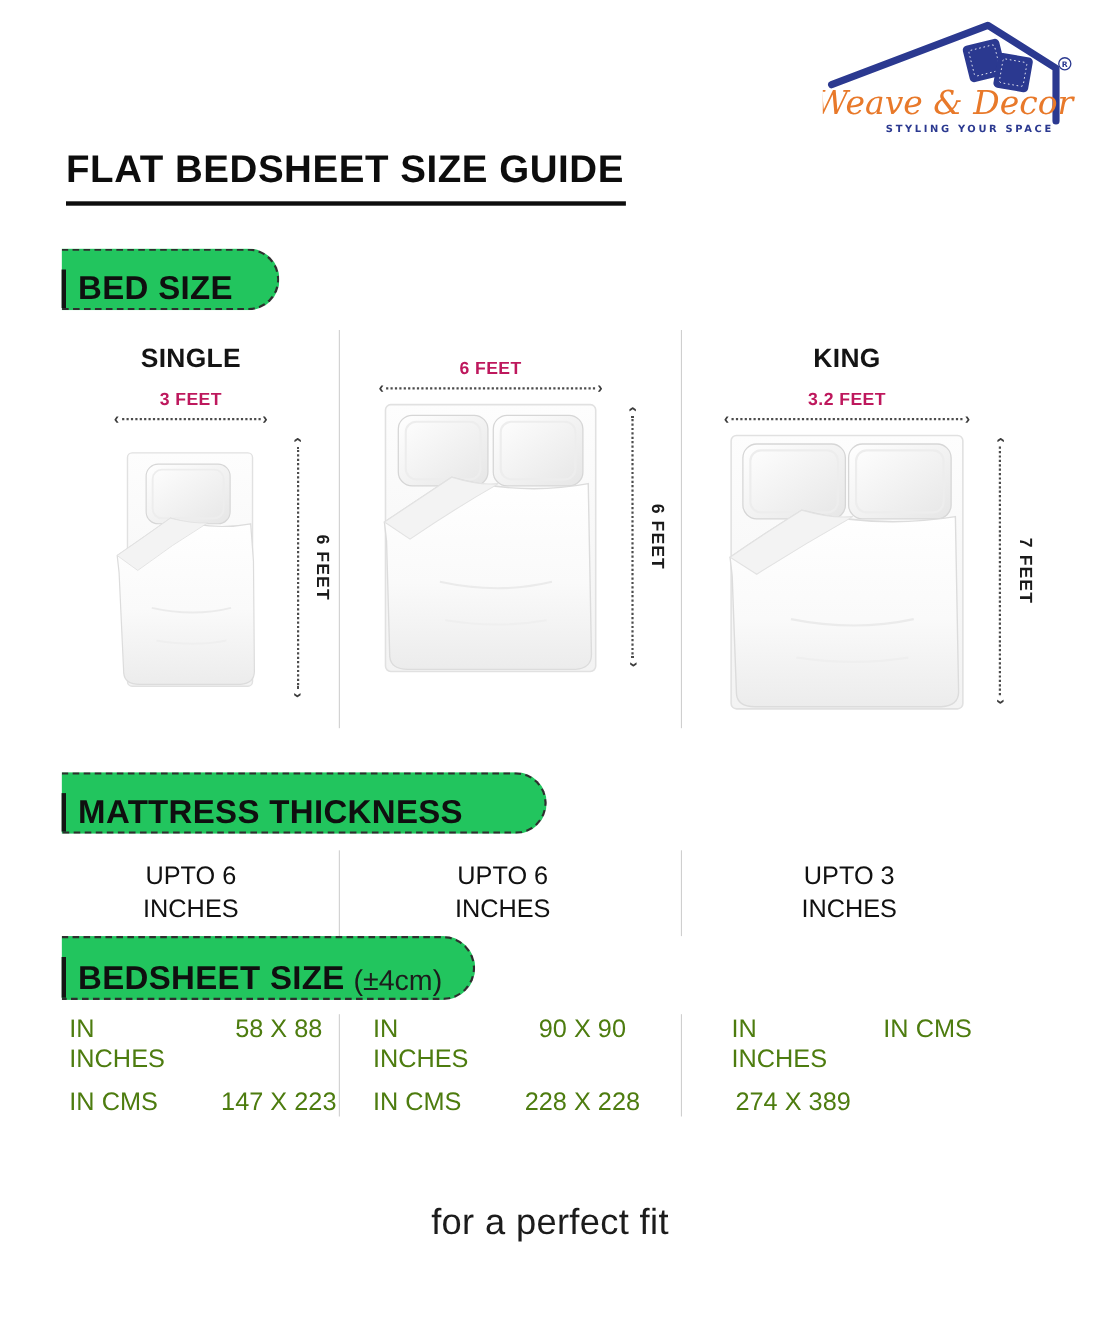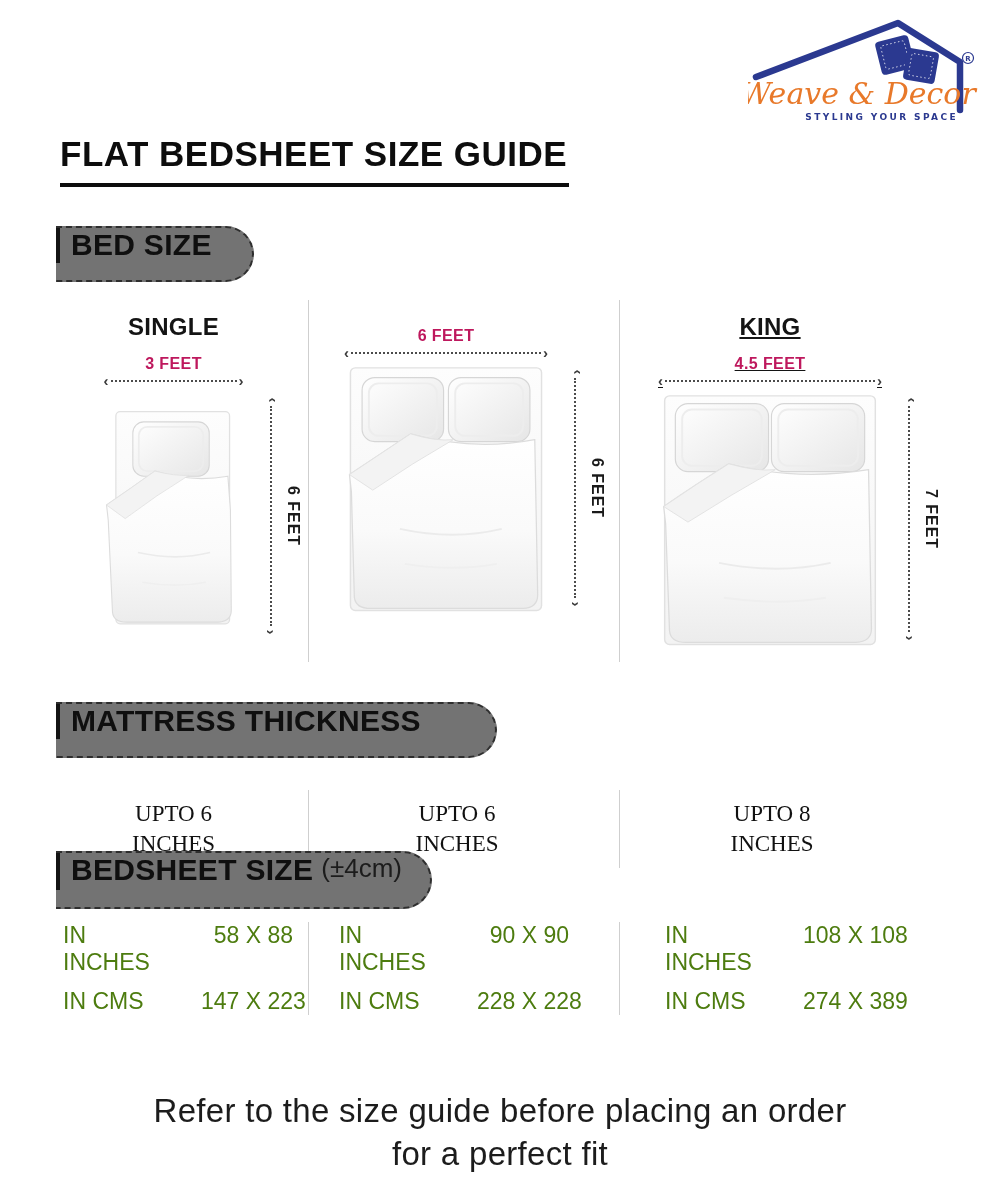--- a/index.html
+++ b/index.html
@@ -14,41 +14,41 @@
 
   
   .title {
     position:absolute; top:134px; left:60px;
     font-size:35px; font-weight:700; letter-spacing:.5px; color:#0d0d0d;
     padding:0 2px 9px 0; border-bottom:4px solid #0d0d0d; display:inline-block;
   }
 
   
   .pill {
-    position:absolute; background:#737373;
+    position:absolute; background:#22c55e;
     border:2px dashed #2e2e2e; border-left:none; border-radius:0 30px 30px 0;
-    display:flex; align-items:flex-start;
+    display:flex; align-items:flex-end;
   }
   .pill .bar { flex:none; width:4px; height:68%; background:#141414; }
   .pill .label { margin-left:11px; font-weight:800; font-size:30px; color:#0f0f0f; letter-spacing:.3px; }
   .pill .tol { margin-left:8px; font-weight:400; font-size:26px; color:#1c1c1c; }
   .pill-bedsize  { top:226px; left:56px; width:198px; height:56px; }
   .pill-mattress { top:702px; left:56px; width:441px; height:56px; }
   .pill-bedsheet { top:851px; left:56px; width:376px; height:58px; }
 
   
   .grid3 { position:absolute; left:55px; width:905px; display:grid; grid-template-columns:253px 312px 340px; }
   .grid3 > .cell:nth-child(2) { border-left:1px solid #cfcfcf; border-right:1px solid #cfcfcf; }
 
   .bed-area { top:300px; height:362px; }
   .bed-col  { display:flex; justify-content:center; padding-top:13px; }
   .bed-inner{ display:flex; flex-direction:column; align-items:center; }
   .bed-col:nth-child(1) .bed-inner { width:140px; margin-right:16px; }
   .bed-col:nth-child(2) .bed-inner { width:204px; margin-right:36px; }
-  .bed-col:nth-child(3) .bed-inner { width:224px; margin-right:40px;text-decoration:underline; }
+  .bed-col:nth-child(3) .bed-inner { width:224px; margin-right:40px; }
 
   .bed-name { font-size:24px; font-weight:800; letter-spacing:.3px; white-space:nowrap; }
   .w-label  { margin-top:14px; font-size:16px; font-weight:700; letter-spacing:.4px; color:#be185d; }
 
   .h-dim { margin-top:1px; width:100%; display:flex; align-items:center; height:14px; }
   .h-chev{ font-size:15px; font-weight:700; color:#3c3c3c; line-height:14px; }
   .h-line{ flex:1; height:0; border-top:2px dotted #4c4c4c; margin:0 2px; }
 
   .bed-wrap { position:relative; margin-top:4px; }
   .bed-svg  { display:block; }
@@ -61,21 +61,21 @@
   .v-chev.down { transform:rotate(90deg); }
   .v-line { flex:1; width:0; border-left:2px dotted #4c4c4c; }
   .v-label {
     position:absolute; left:calc(100% + 38px); top:50%; transform:translateY(-50%);
     writing-mode:vertical-rl; font-size:16px; font-weight:700; letter-spacing:1px;
     white-space:nowrap; color:#1a1a1a;
   }
   .bed-wrap .v-label { left:20px; }
 
   
-  .mattress-row { top:790px; height:78px;font-family:Liberation Serif, serif; }
+  .mattress-row { top:773px; height:78px; }
   .mattress-row .cell {
     display:flex; flex-direction:column; justify-content:center; align-items:center;
     font-size:23px; font-weight:500; line-height:1.3; color:#111;
   }
   .mattress-row .cell:nth-child(1){ padding-right:16px; }
   .mattress-row .cell:nth-child(2){ padding-right:14px; }
   .mattress-row .cell:nth-child(3){ padding-right:36px; }
 
   
   .size-table { top:922px; height:90px; }
@@ -210,21 +210,21 @@
           <span class="v-chev down">›</span>
           <span class="v-label">6 FEET</span>
         </div>
       </div>
     </div>
   </div>
 
   <div class="cell bed-col">
     <div class="bed-inner">
       <div class="bed-name">KING</div>
-      <div class="w-label">4.5 FEET</div>
+      <div class="w-label">3.2 FEET</div>
       <div class="h-dim">
         <span class="h-chev">‹</span>
         <span class="h-line"></span>
         <span class="h-chev">›</span>
       </div>
       <div class="bed-wrap">
         <svg class="bed-svg" width="224" height="266" viewBox="0 0 225 274">
           <defs>
             <linearGradient id="mgk" x1="0" y1="0" x2="0" y2="1">
                 <stop offset="0" stop-color="#fdfdfd"></stop>
@@ -269,21 +269,21 @@
 <div class="grid3 mattress-row">
   <div class="cell">
     <div>UPTO 6</div>
     <div>INCHES</div>
   </div>
   <div class="cell">
     <div>UPTO 6</div>
     <div>INCHES</div>
   </div>
   <div class="cell">
-    <div>UPTO 8</div>
+    <div>UPTO 3</div>
     <div>INCHES</div>
   </div>
 </div>
 
 <div class="pill pill-bedsheet">
   <span class="bar"></span>
   <span class="label">BEDSHEET SIZE</span>
   <span class="tol">(±4cm)</span>
 </div>
 
@@ -300,23 +300,21 @@
     <div class="pairs">
       <div>IN INCHES</div>
       <div class="val">90 X 90</div>
       <div>IN CMS</div>
       <div class="val">228 X 228</div>
     </div>
   </div>
   <div class="cell">
     <div class="pairs">
       <div>IN INCHES</div>
-      <div class="val">108 X 108</div>
       <div>IN CMS</div>
       <div class="val">274 X 389</div>
     </div>
   </div>
 </div>
 
 <div class="footer">
-  <div>Refer to the size guide before placing an order</div>
   <div>for a perfect fit</div>
 </div>
 
 </body></html>

